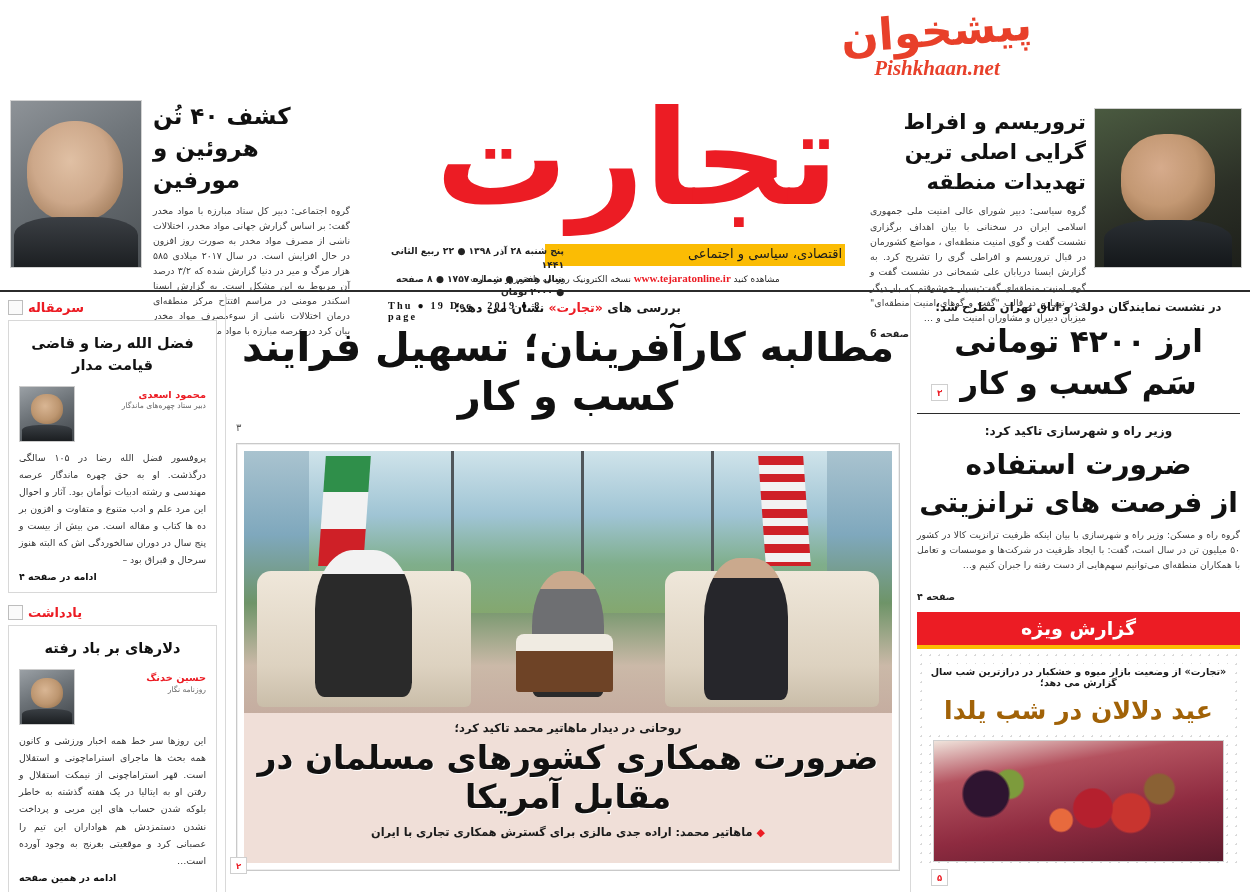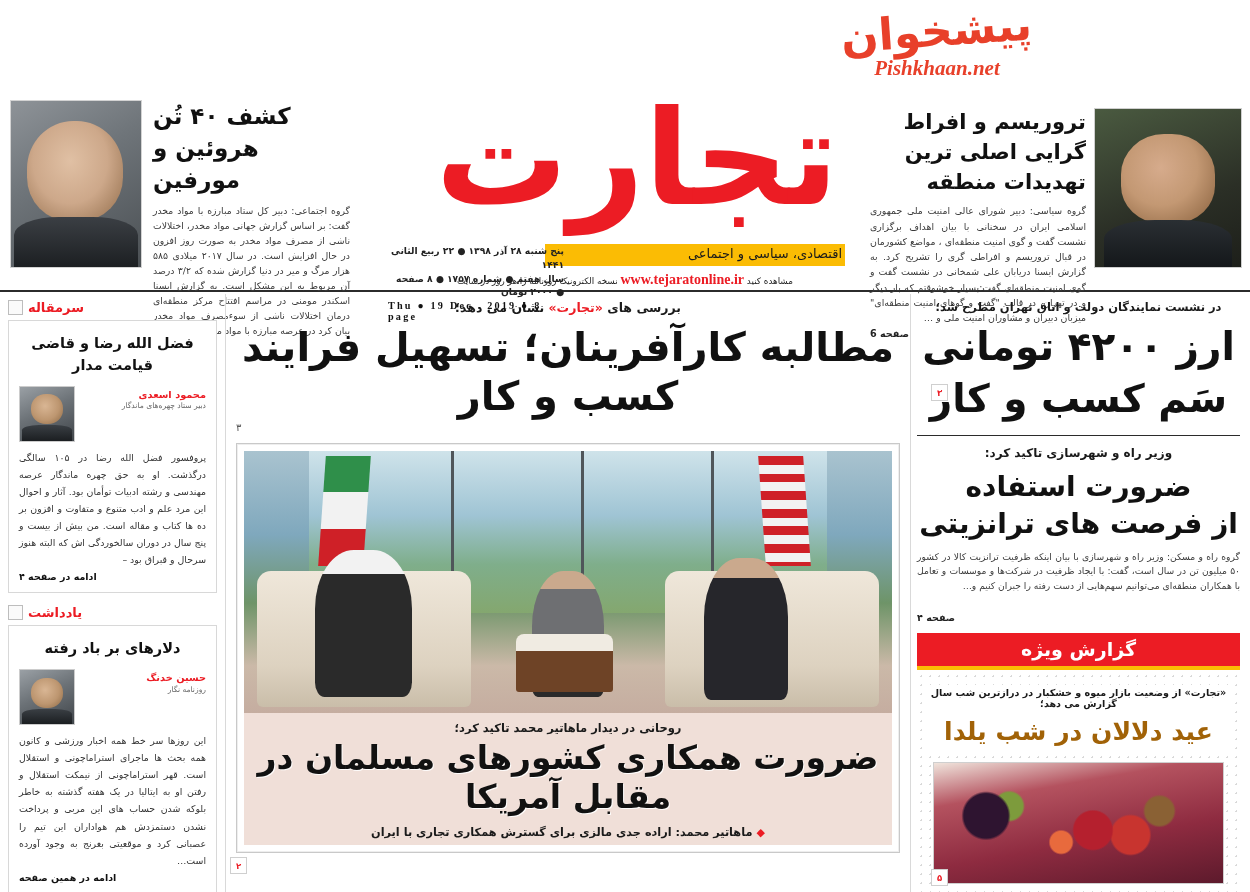--- a/index.html
+++ b/index.html
@@ -233,21 +233,21 @@
     width: 460px;
     font-size: 8.8px;
     color: #222;
     text-align: center;
     direction: rtl;
   }
   .website-line .url {
     color: #ec1c24;
     font-weight: bold;
     font-family: "Liberation Serif", serif;
-    font-size: 14px;
+    font-size: 11px;
     direction: ltr;
     display: inline-block;
   }
 
   
   .body-grid {
     position: absolute;
     top: 294px;
     left: 0;
     width: 1250px;
@@ -266,21 +266,21 @@
     border-left: 1px solid #d9d9d9;
   }
   .story-kicker {
     font-size: 11.5px;
     font-weight: bold;
     color: #1a1a1a;
     text-align: center;
     margin-bottom: 7px;
   }
   .story-big-title {
-    font-size: 39px;
+    font-size: 31px;
     font-weight: bold;
     color: #111;
     text-align: center;
     line-height: 1.34;
   }
   .divider-rule {
     border-bottom: 1.5px solid #2b2b2b;
     margin: 9px 0 10px 0;
   }
   .story-kicker2 {
@@ -455,21 +455,21 @@
     border-radius: 42% 42% 8% 8%;
   }
   .mp-table {
     position:absolute; left:42%; bottom:8%; width:15%; height:22%;
     background: linear-gradient(180deg,#f0ebe2 0 30%, #6e4326 30% 100%);
     border-radius: 8px 8px 3px 3px;
   }
 
   .caption-band {
     background: #f0dfd8;
-    padding: 8px 10px 2px;
+    padding: 8px 10px 20px;
     margin-top: 0;
   }
   .caption-kicker {
     font-size: 11.5px;
     font-weight: bold;
     color: #1a1a1a;
     text-align: center;
     margin-bottom: 3px;
   }
   .caption-headline {

